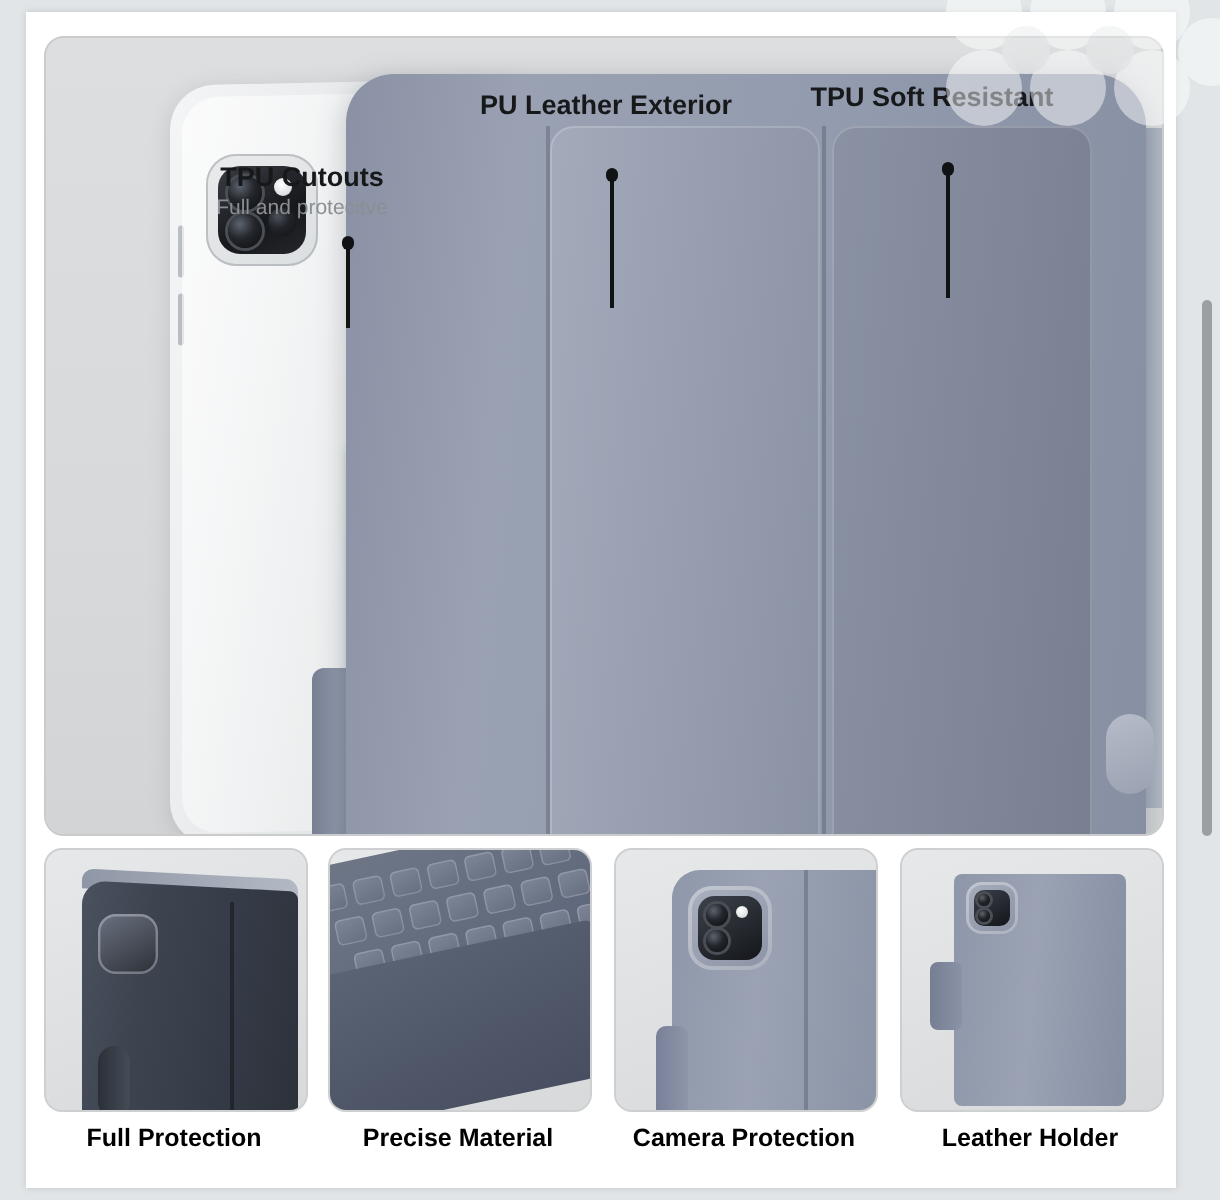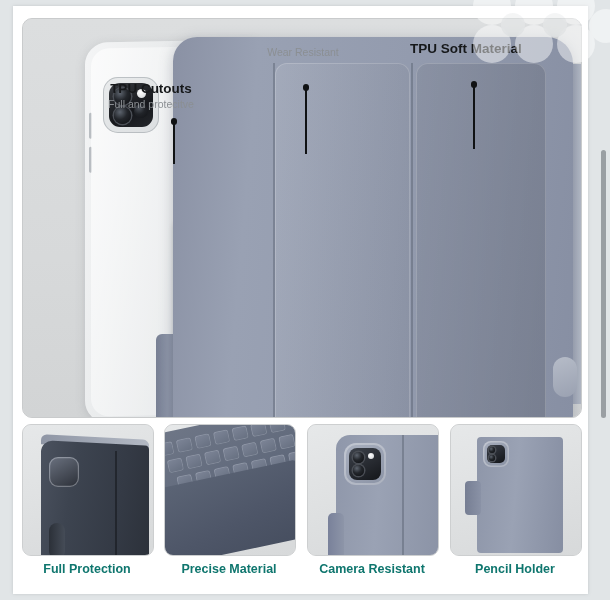--- a/index.html
+++ b/index.html
@@ -279,21 +279,21 @@
   .t3 { left: 285px; }
   .t4 { left: 428px; }
 
   .thumb-label {
     position: absolute;
     top: 138px;
     width: 130px;
     text-align: center;
     font-size: 12.5px;
     font-weight: bold;
-    color: #0f766e;
+    color: #000000;
     white-space: nowrap;
   }
   .l1 { left: 0px; }
   .l2 { left: 142px; }
   .l3 { left: 285px; }
   .l4 { left: 428px; }
 
   .t-stage { position:absolute; inset:0; background: linear-gradient(160deg,#e6e8e9,#d7d9da); }
 
   
@@ -483,26 +483,26 @@
       <div class="flap"></div>
       <div class="flap-notch"></div>
 
       <div class="callout" style="left:38px; top:62px; width:180px;">
         <div class="c-title">TPU Cutouts</div>
         <div class="c-sub">Full and protecitve</div>
       </div>
       <div class="leader" style="left:150px; top:103px; height:42px;"></div>
 
       <div class="callout" style="left:165px; top:26px; width:230px;">
-        <div class="c-sub">Wear Resistant</div>
+        <div class="c-title">PU Leather Exterior</div>
       </div>
       <div class="leader" style="left:282px; top:69px; height:66px;"></div>
 
       <div class="callout" style="left:328px; top:22px; width:230px;">
-        <div class="c-title">TPU Soft Material</div>
+        <div class="c-title">TPU Soft Resistant</div>
       </div>
       <div class="leader" style="left:450px; top:66px; height:64px;"></div>
 
     </div>
   </div>
 
   <div class="thumb-row">
 
     <div class="thumb t1">
       <div class="t-stage">
@@ -556,35 +556,35 @@
         <div class="t3-cam">
           <div class="t3-cam-in">
             <div class="lens" style="left:4px; top:4px;  width:11px; height:11px;"></div>
             <div class="lens" style="left:4px; top:17px; width:11px; height:11px;"></div>
             <div class="flash" style="left:19px; top:5px; width:6px; height:6px;"></div>
           </div>
         </div>
         <div class="t3-pen"></div>
       </div>
     </div>
-    <div class="thumb-label l3">Camera Resistant</div>
+    <div class="thumb-label l3">Camera Protection</div>
 
     <div class="thumb t4">
       <div class="t-stage">
         <div class="t4-body"></div>
         <div class="t4-flapR"></div>
         <div class="t4-cam">
           <div class="t4-cam-in">
             <div class="lens" style="left:2px; top:2px; width:6px; height:6px;"></div>
             <div class="lens" style="left:2px; top:10px; width:6px; height:6px;"></div>
           </div>
         </div>
         <div class="t4-strap"></div>
       </div>
     </div>
-    <div class="thumb-label l4">Pencil Holder</div>
+    <div class="thumb-label l4">Leather Holder</div>
 
   </div>
 
   <div class="scrollbar-track"></div>
   <div class="scrollbar-thumb"></div>
 
 </div>
 
 </body></html>

